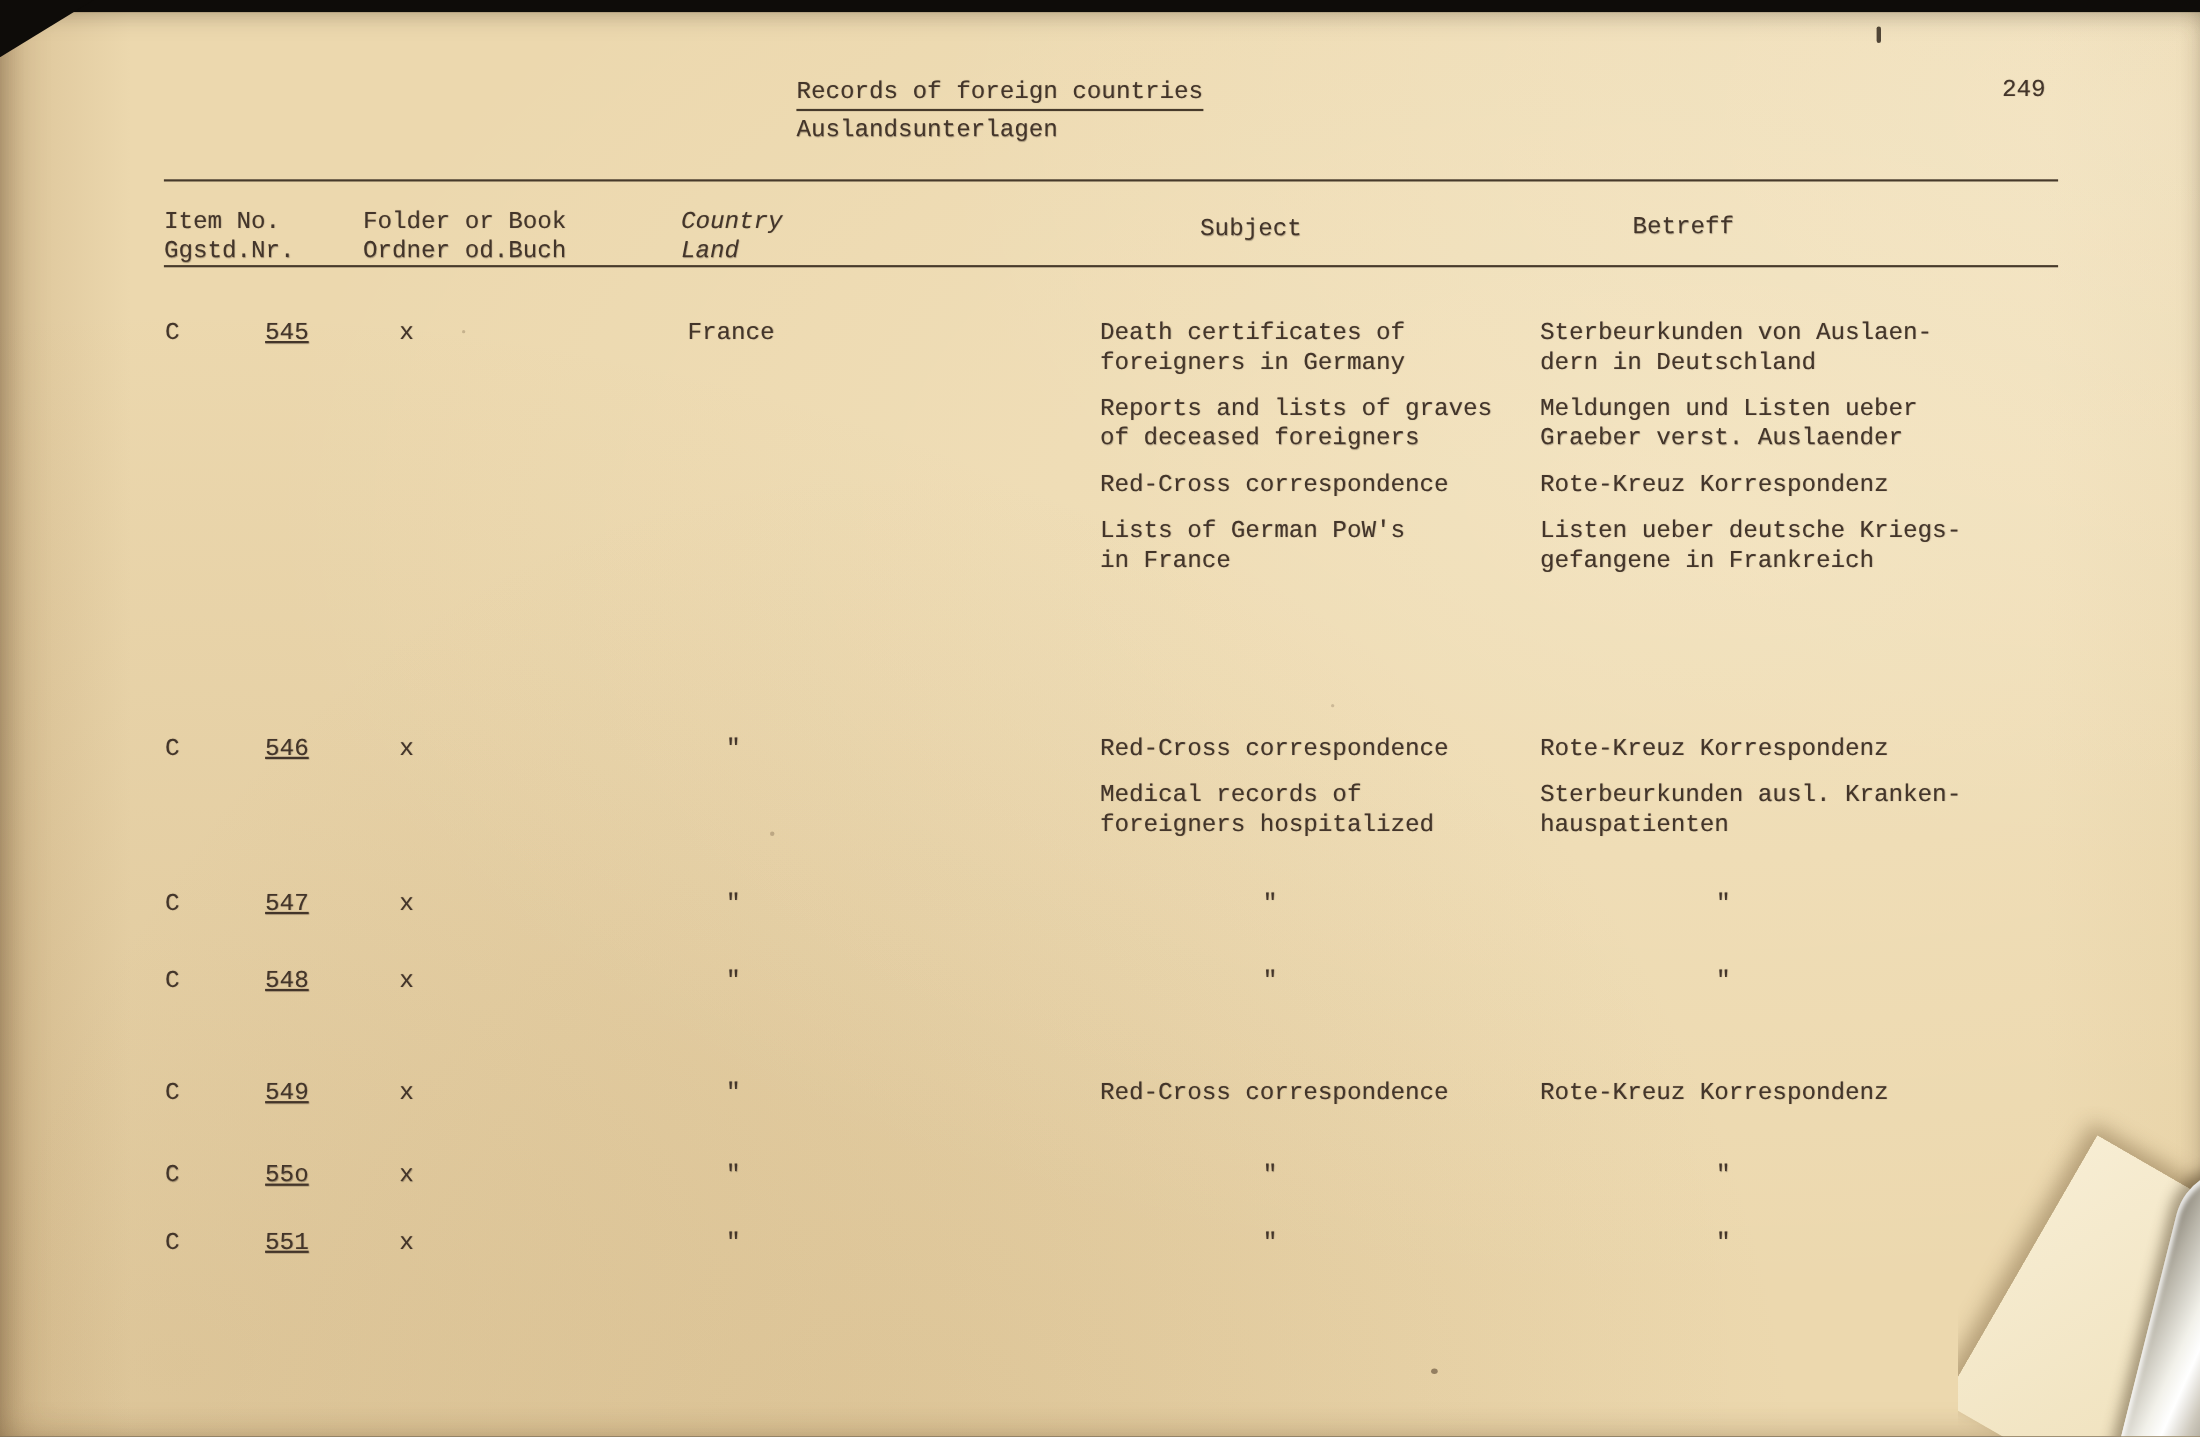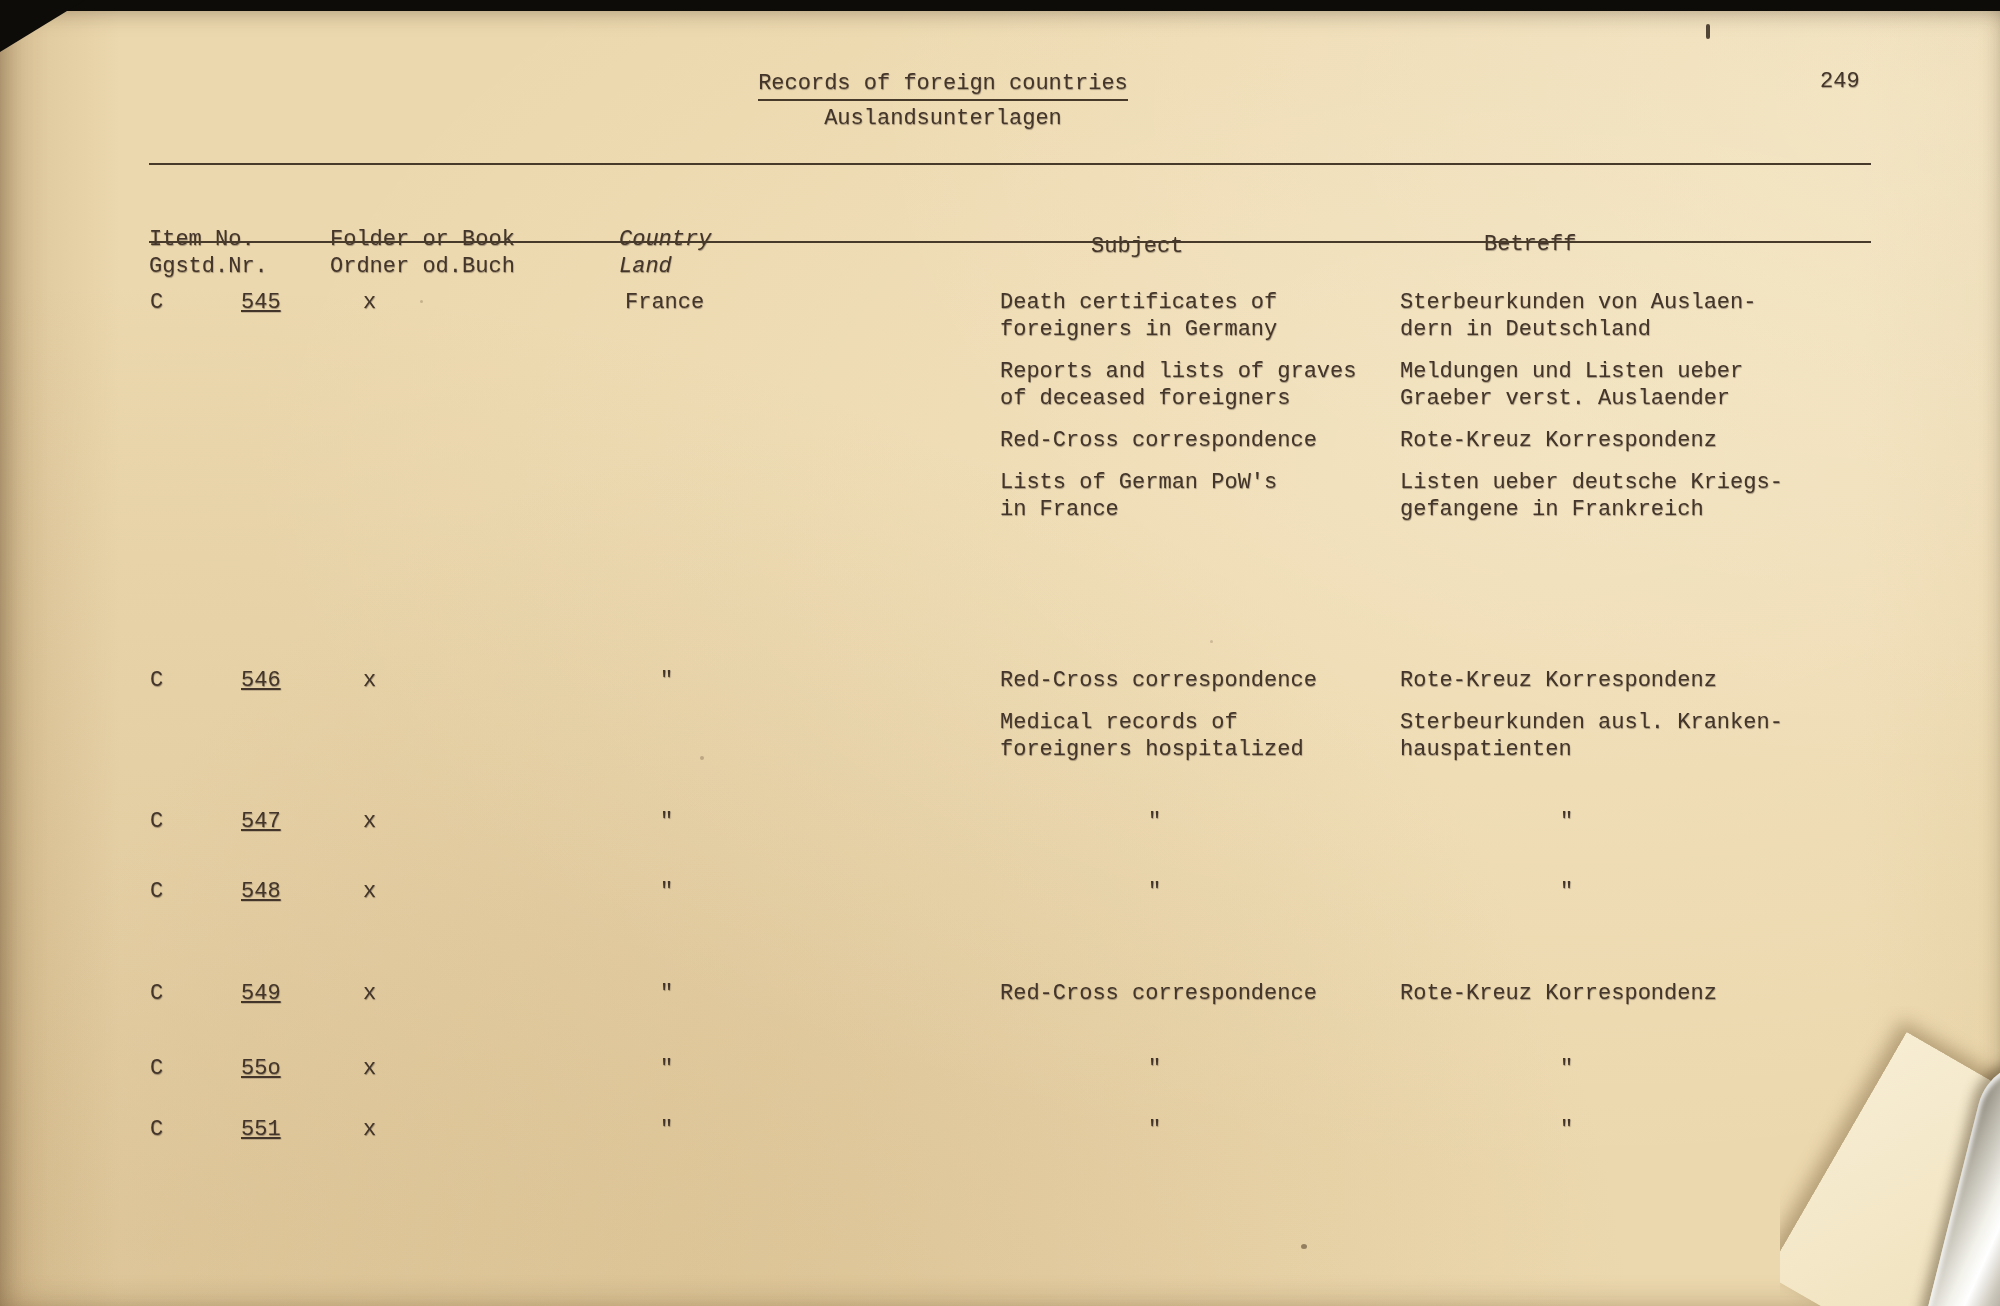--- a/index.html
+++ b/index.html
@@ -23,30 +23,30 @@
     text-shadow:0.5px 0.5px 0.9px rgba(67,53,42,0.45);
     overflow:hidden;
   }
 
   .scan-top { position:absolute; top:0; left:0; width:100%; height:11px; background:#0e0c09; }
   .scan-corner-tl { position:absolute; top:0; left:0; width:85px; height:52px; background:#0e0c09;
     clip-path:polygon(0 0, 100% 0, 0 100%); }
 
   .page-number { position:absolute; top:68px; left:1820px; }
 
-  .title-block { position:absolute; top:70px; left:747px; width:392px; text-align:center; }
+  .title-block { position:absolute; top:70px; left:724px; width:392px; }
   .title { display:inline-block; border-bottom:2px solid #473a2b; padding-bottom:2px; }
   .subtitle { margin-top:4px; }
 
   .rule { position:absolute; left:149px; width:1722px; height:2px; background:#473a2b; }
   .rule-top { top:163px; }
   .rule-mid { top:241px; }
 
   .headers { position:absolute; top:188px; left:0; width:100%; height:62px; }
-  .headers span { position:absolute; white-space:pre-line;margin-top:38px; }
+  .headers span { position:absolute; white-space:pre-line; }
   .h-item    { left:149px;  top:0; white-space:pre; }
   .h-folder  { left:330px;  top:0;text-align:right; }
   .h-country { left:619px;  top:0; white-space:pre;font-style:italic; }
   .h-subject { left:1091px; top:7px; }
   .h-betreff { left:1484px; top:5px; }
 
   .row { position:absolute; left:150px; width:1850px; }
   .cell { white-space:pre-line; }
   .c-item    { position:absolute; left:0; }
   .c-no      { position:absolute; left:91px;text-decoration:underline; }

